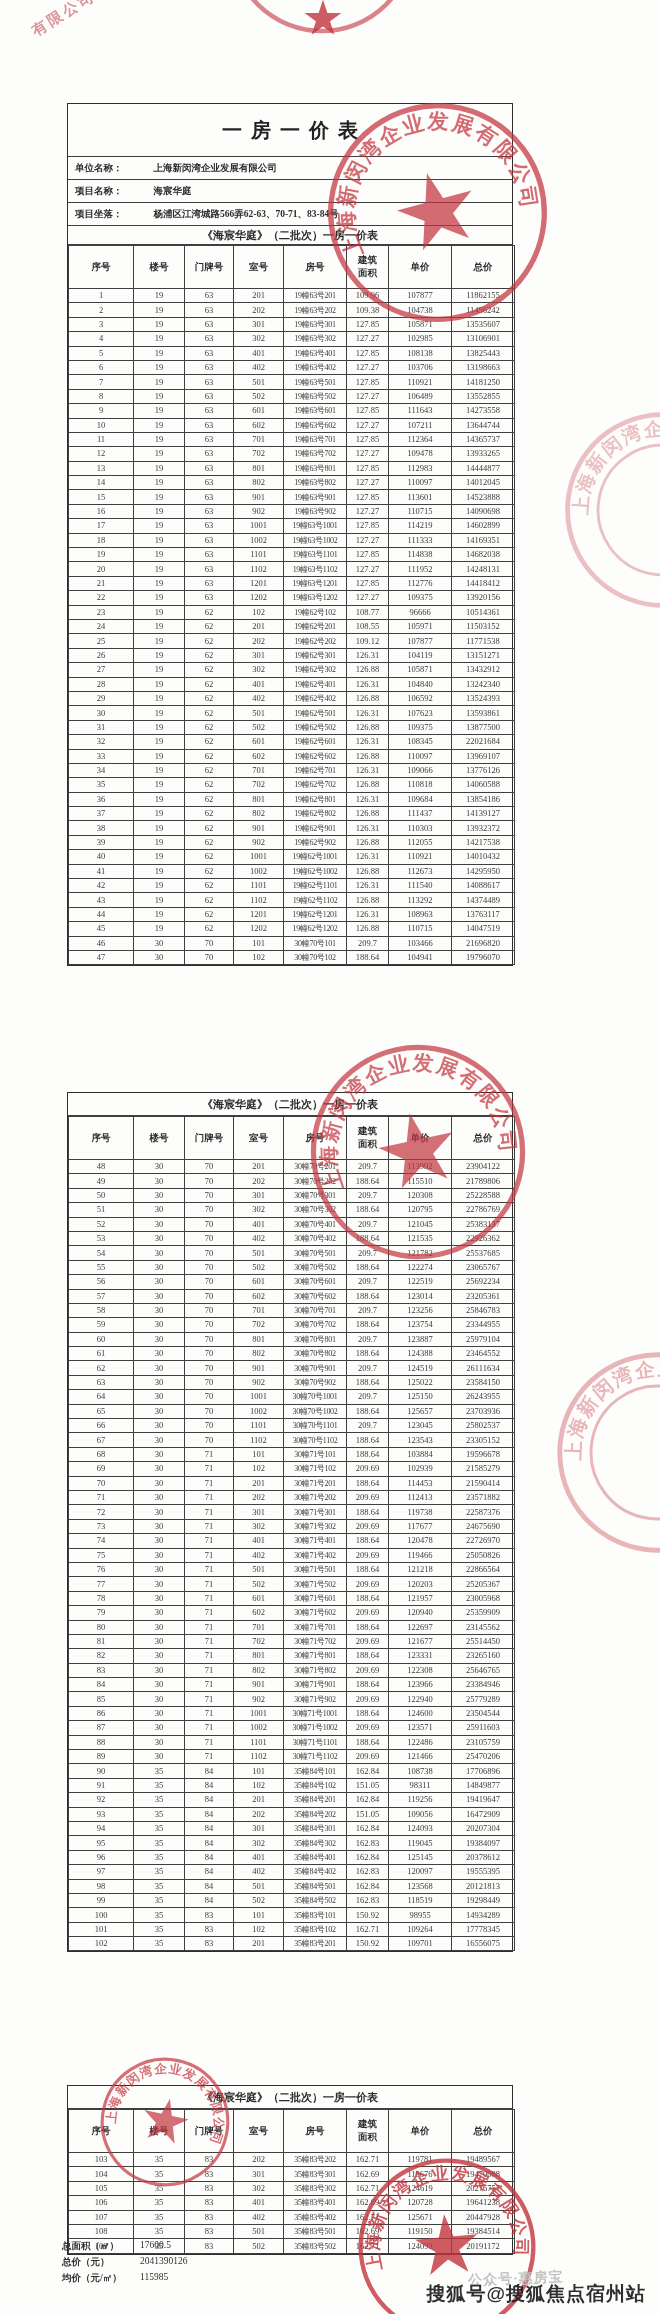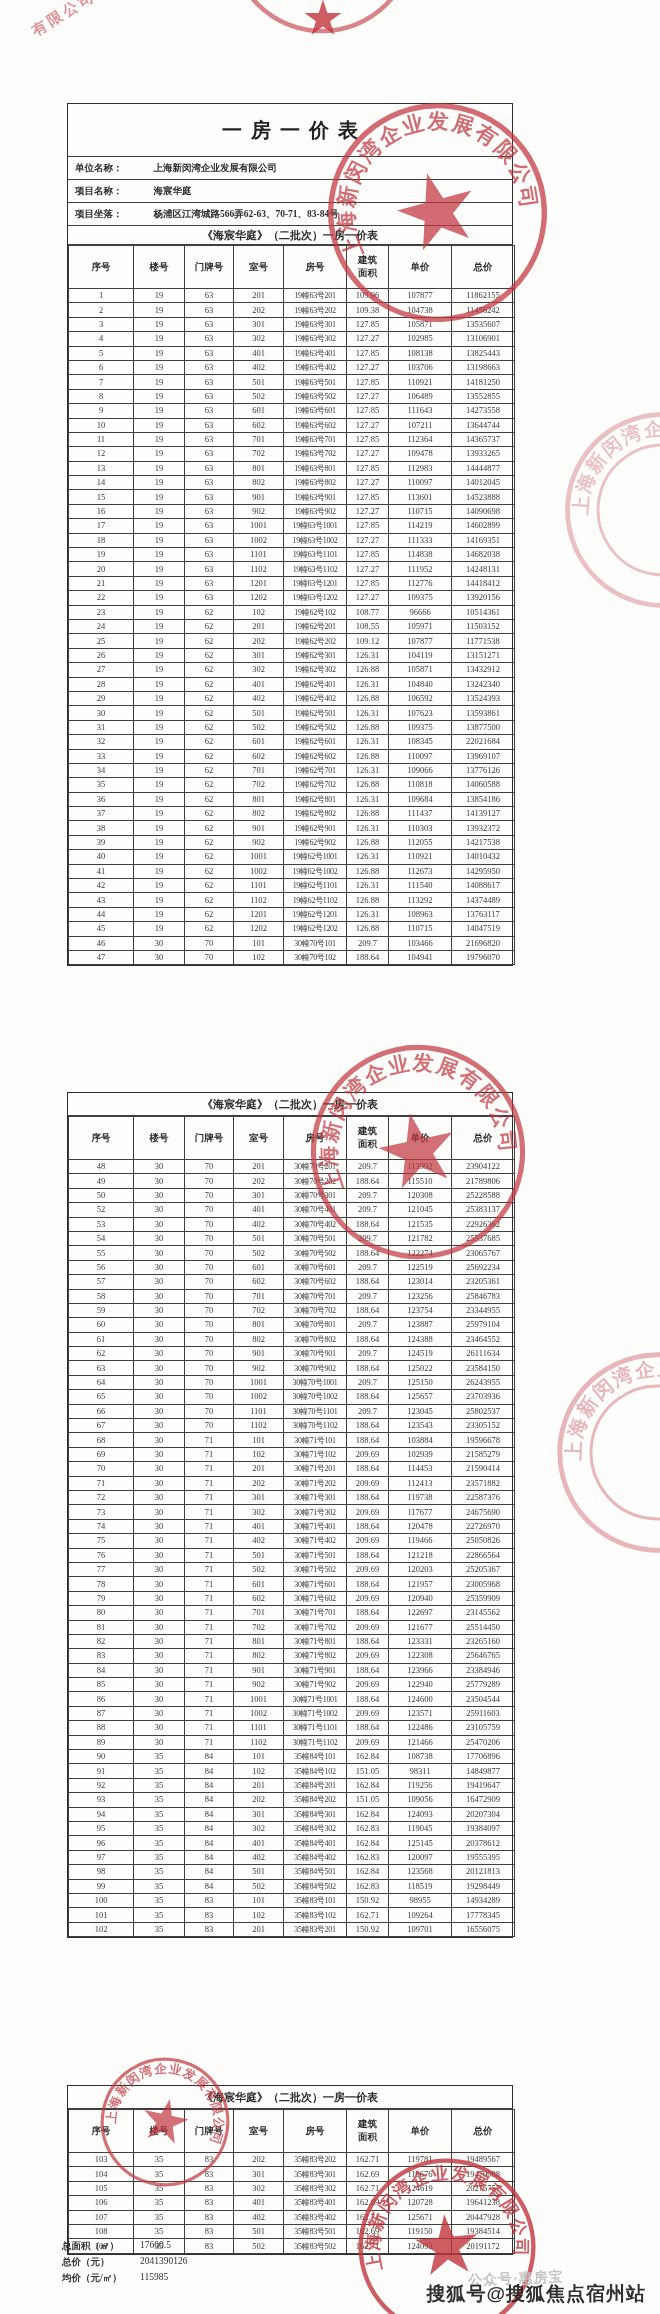--- a/index.html
+++ b/index.html
@@ -613,20 +613,30 @@
             <td>50</td>
             <td>30</td>
             <td>70</td>
             <td>301</td>
             <td class="house">30幢70号301</td>
             <td>209.7</td>
             <td>120308</td>
             <td>25228588</td>
           </tr>
           <tr>
+            <td>51</td>
+            <td>30</td>
+            <td>70</td>
+            <td>302</td>
+            <td class="house">30幢70号302</td>
+            <td>188.64</td>
+            <td>120795</td>
+            <td>22786769</td>
+          </tr>
+          <tr>
             <td>52</td>
             <td>30</td>
             <td>70</td>
             <td>401</td>
             <td class="house">30幢70号401</td>
             <td>209.7</td>
             <td>121045</td>
             <td>25383137</td>
           </tr>
           <tr>

